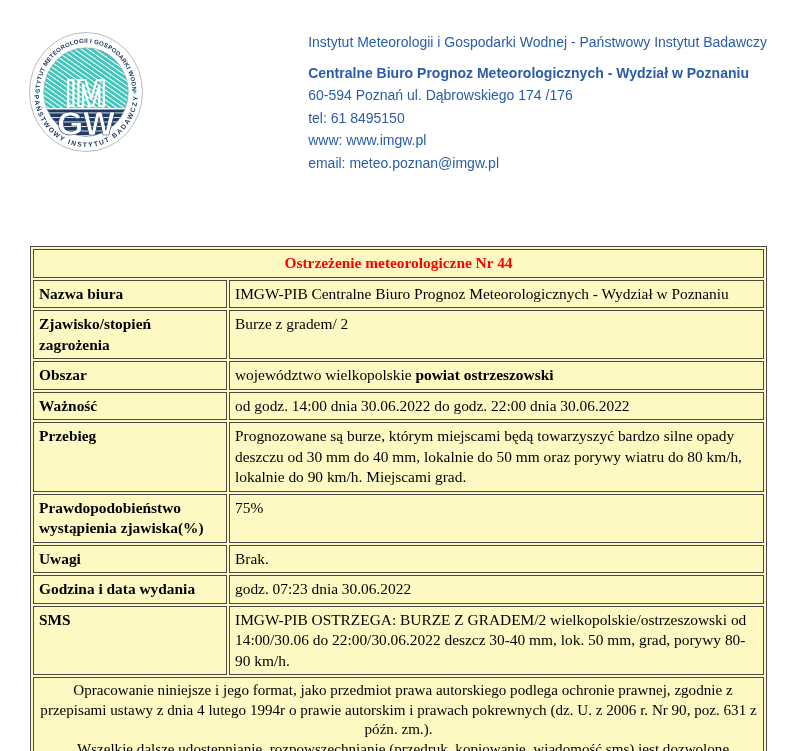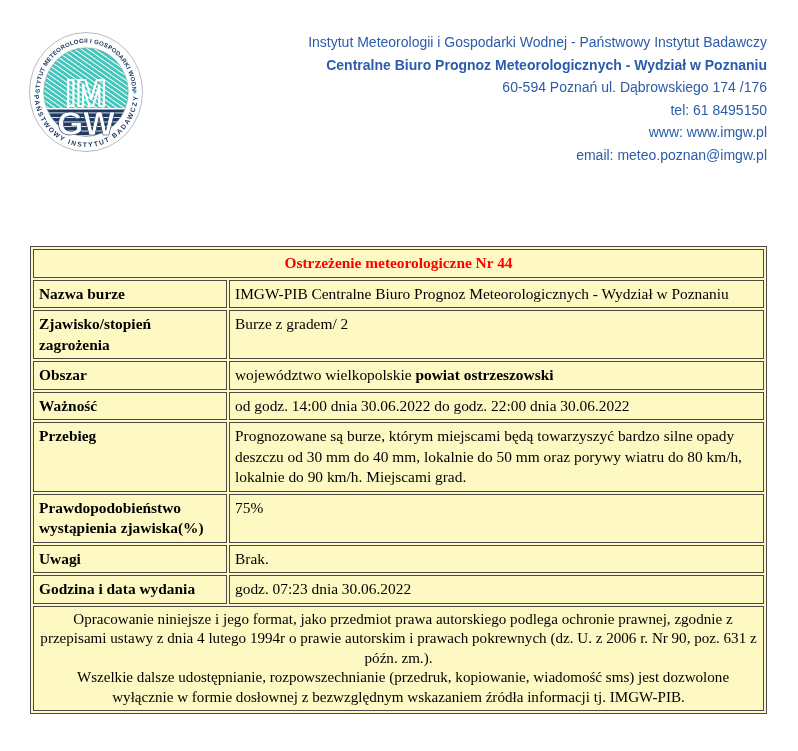--- a/index.html
+++ b/index.html
@@ -11,25 +11,25 @@
     --text_black:#000000;
   }
   html,body{margin:0;padding:0;}
   body{
     width:798px;height:751px;background:#ffffff;position:relative;
     font-family:"Liberation Serif",serif;color:var(--text_black);
     overflow:hidden;
   }
   
   .letterhead{
-    position:absolute;top:31px;right:31px;text-align:right;
+    position:absolute;top:31px;right:31px;
     font-family:"Liberation Sans",sans-serif;color:var(--header_blue);
     font-size:14px;line-height:22.5px;white-space:nowrap;
   }
-  .letterhead .bold{font-weight:bold;}
+  .letterhead .bold{font-weight:bold;margin-top:8px;}
   
   .logo-wrap{position:absolute;left:27px;top:30px;width:118px;height:124px;}
   .logo-svg{width:100%;height:100%;}
   .ring-bg{fill:#ffffff;stroke:#b4bac2;stroke-width:1;}
   .inner-outline{fill:none;stroke:#93999f;stroke-width:.6;}
   .teal-fill{fill:var(--logo_teal);}
   .navy-fill{fill:var(--logo_navy);}
   .ring-text{
     font-family:"Liberation Sans",sans-serif;fill:var(--logo_navy);
     font-size:6.2px;font-weight:bold;letter-spacing:.25px;
@@ -117,21 +117,21 @@
   <div>email: meteo.poznan@imgw.pl</div>
 </div>
 
 <div class="warning-box">
   <table class="warning">
     <tbody>
         <tr>
       <td class="title-cell" colspan="2">Ostrzeżenie meteorologiczne Nr 44</td>
     </tr>
     <tr>
-      <td class="label-cell">Nazwa burze</td>
+      <td class="label-cell">Nazwa biura</td>
       <td class="value-cell">IMGW-PIB Centralne Biuro Prognoz Meteorologicznych - Wydział w Poznaniu</td>
     </tr>
     <tr>
       <td class="label-cell">Zjawisko/stopień zagrożenia</td>
       <td class="value-cell">Burze z gradem/ 2</td>
     </tr>
     <tr>
       <td class="label-cell">Obszar</td>
       <td class="value-cell"><span>województwo wielkopolskie </span><b>powiat ostrzeszowski</b></td>
     </tr>
@@ -149,20 +149,24 @@
     </tr>
     <tr>
       <td class="label-cell">Uwagi</td>
       <td class="value-cell">Brak.</td>
     </tr>
     <tr>
       <td class="label-cell">Godzina i data wydania</td>
       <td class="value-cell">godz. 07:23 dnia 30.06.2022</td>
     </tr>
     <tr>
+      <td class="label-cell">SMS</td>
+      <td class="value-cell">IMGW-PIB OSTRZEGA: BURZE Z GRADEM/2 wielkopolskie/ostrzeszowski od 14:00/30.06 do 22:00/30.06.2022 deszcz 30-40 mm, lok. 50 mm, grad, porywy 80-90 km/h.</td>
+    </tr>
+    <tr>
       <td class="foot-cell" colspan="2">
         <p>Opracowanie niniejsze i jego format, jako przedmiot prawa autorskiego podlega ochronie prawnej, zgodnie z przepisami ustawy z dnia 4 lutego 1994r o prawie autorskim i prawach pokrewnych (dz. U. z 2006 r. Nr 90, poz. 631 z późn. zm.).</p>
         <p>Wszelkie dalsze udostępnianie, rozpowszechnianie (przedruk, kopiowanie, wiadomość sms) jest dozwolone wyłącznie w formie dosłownej z bezwzględnym wskazaniem źródła informacji tj. IMGW-PIB.</p>
       </td>
     </tr>
   </tbody>
     </table>
 </div>
 
 </body></html>

